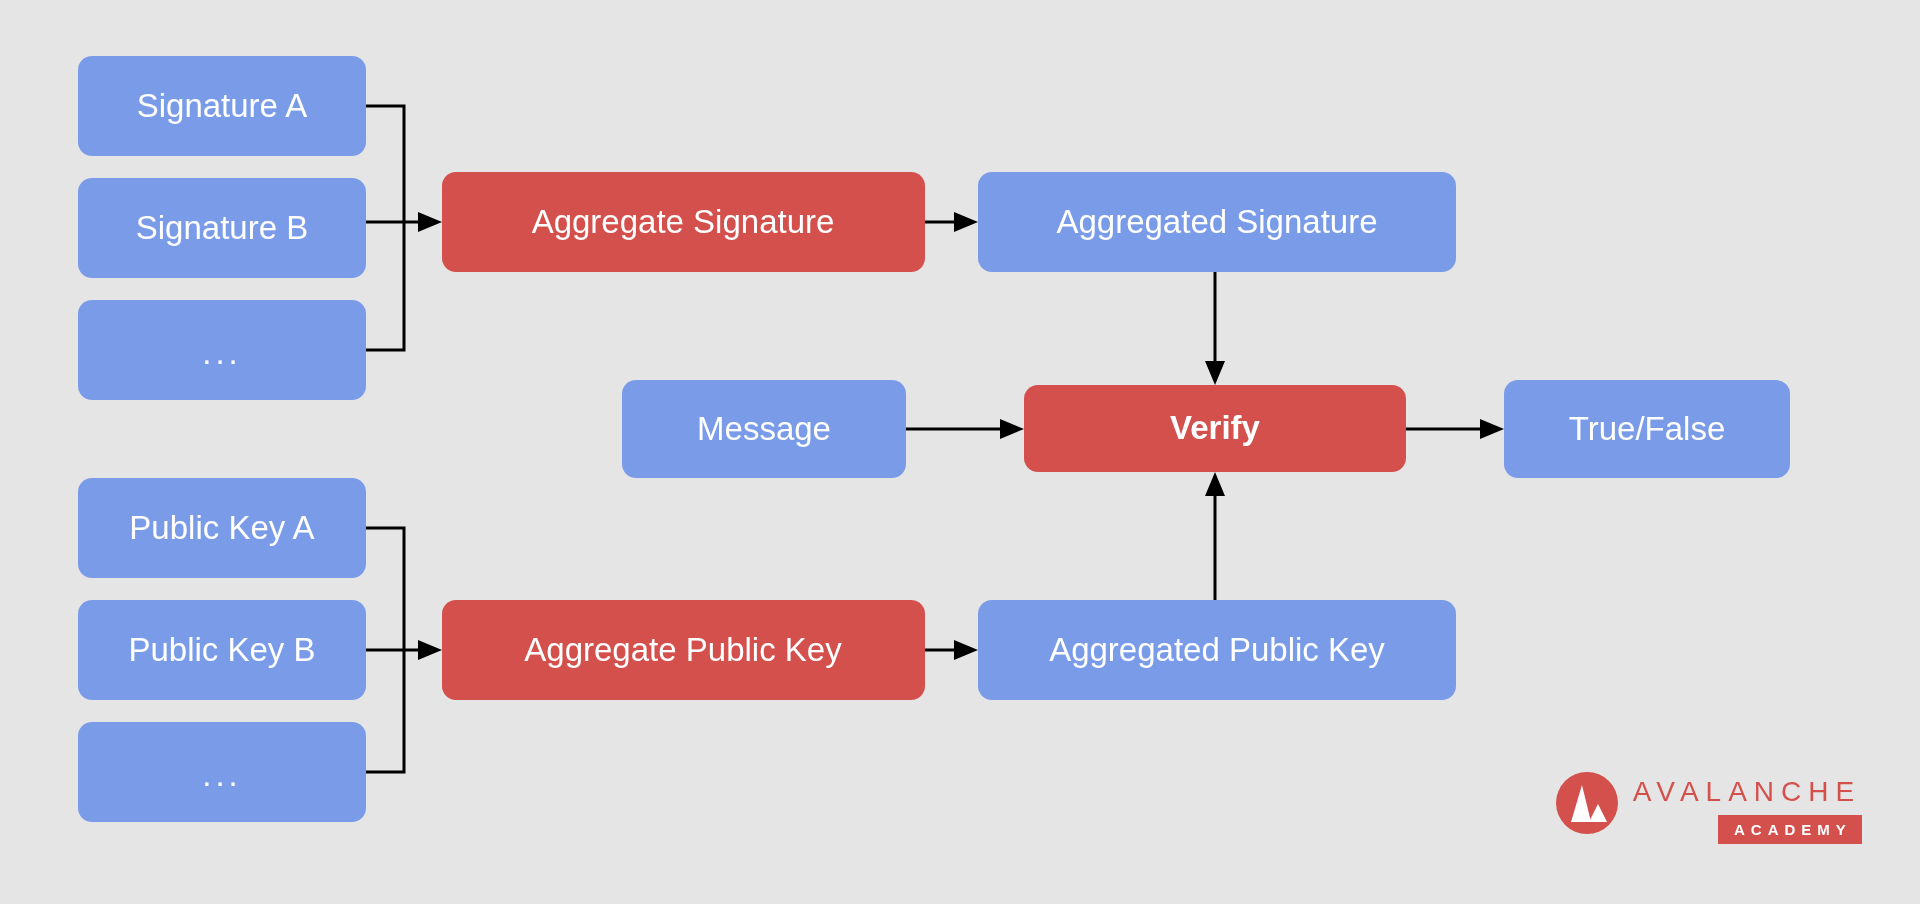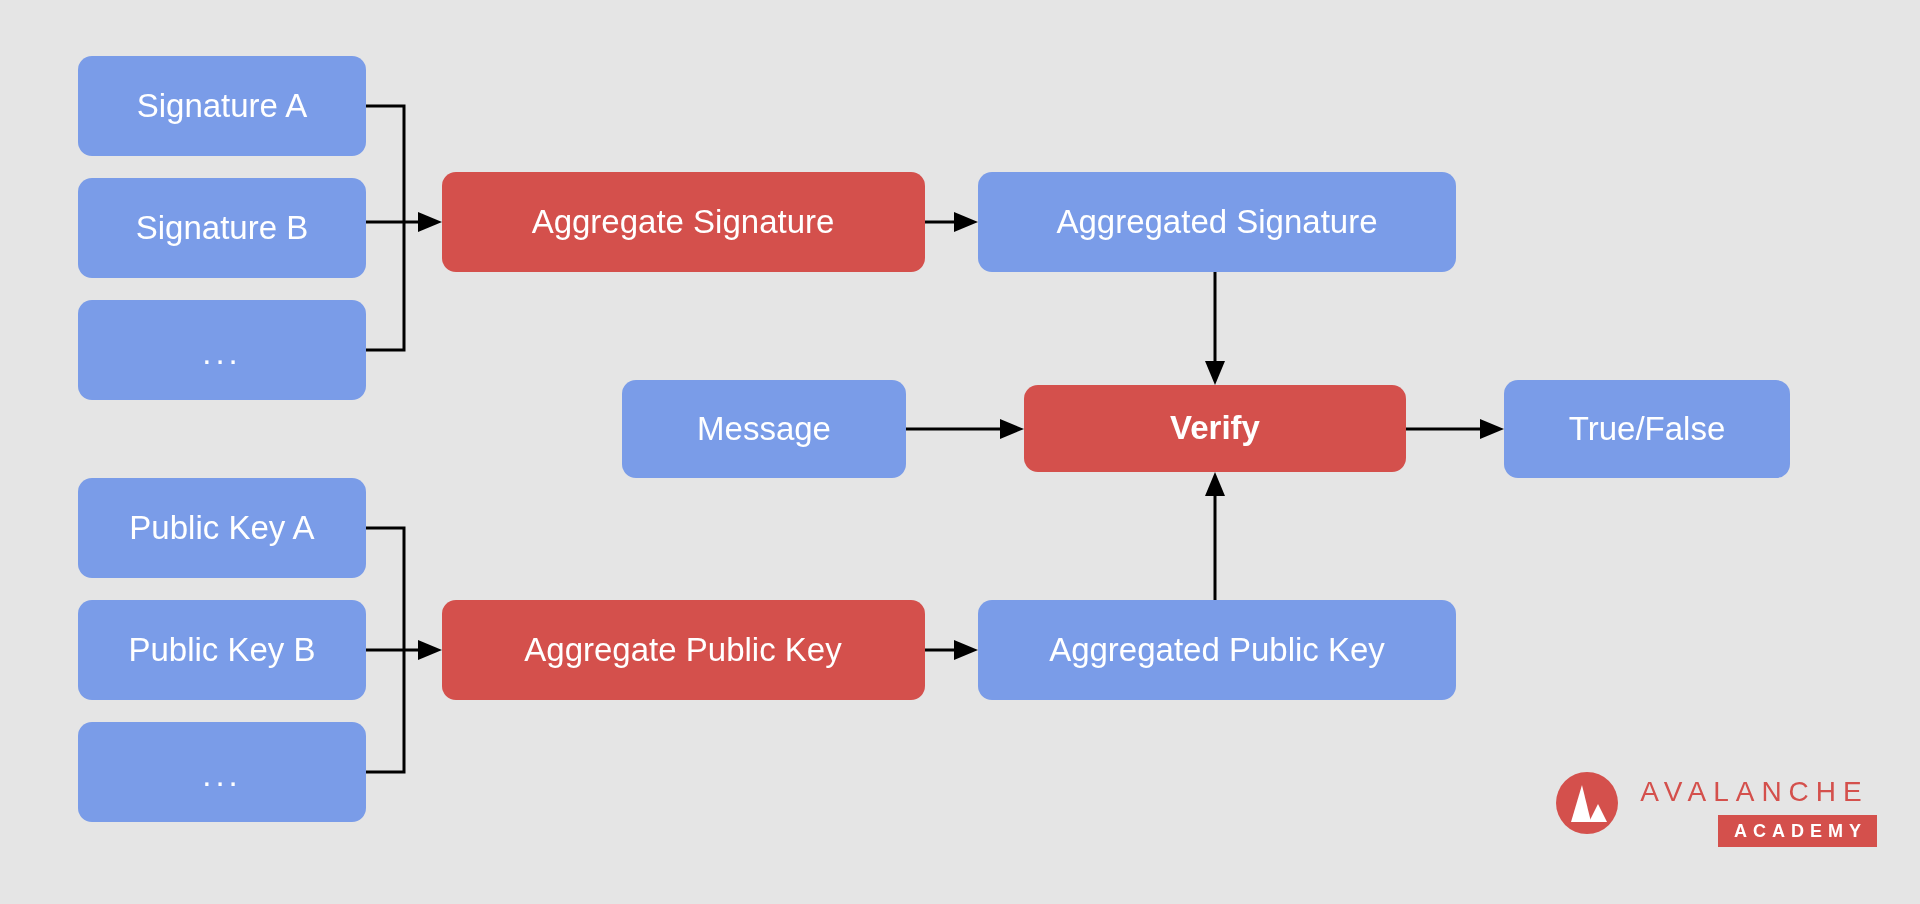--- a/index.html
+++ b/index.html
@@ -107,21 +107,21 @@
     letter-spacing: 7px;
     line-height: 1;
     white-space: nowrap;
   }
   #logo-subwordmark {
     margin-top: 9px;
     margin-left: 86px;
     background: #d4504c;
     color: #ffffff;
     font-family: "Liberation Sans", sans-serif;
-    font-size: 18px;
+    font-size: 15px;
     font-weight: 700;
     letter-spacing: 6px;
     line-height: 1;
     padding: 7px 10px 7px 16px;
     white-space: nowrap;
   }
 </style>
 </head>
 <body>
 

